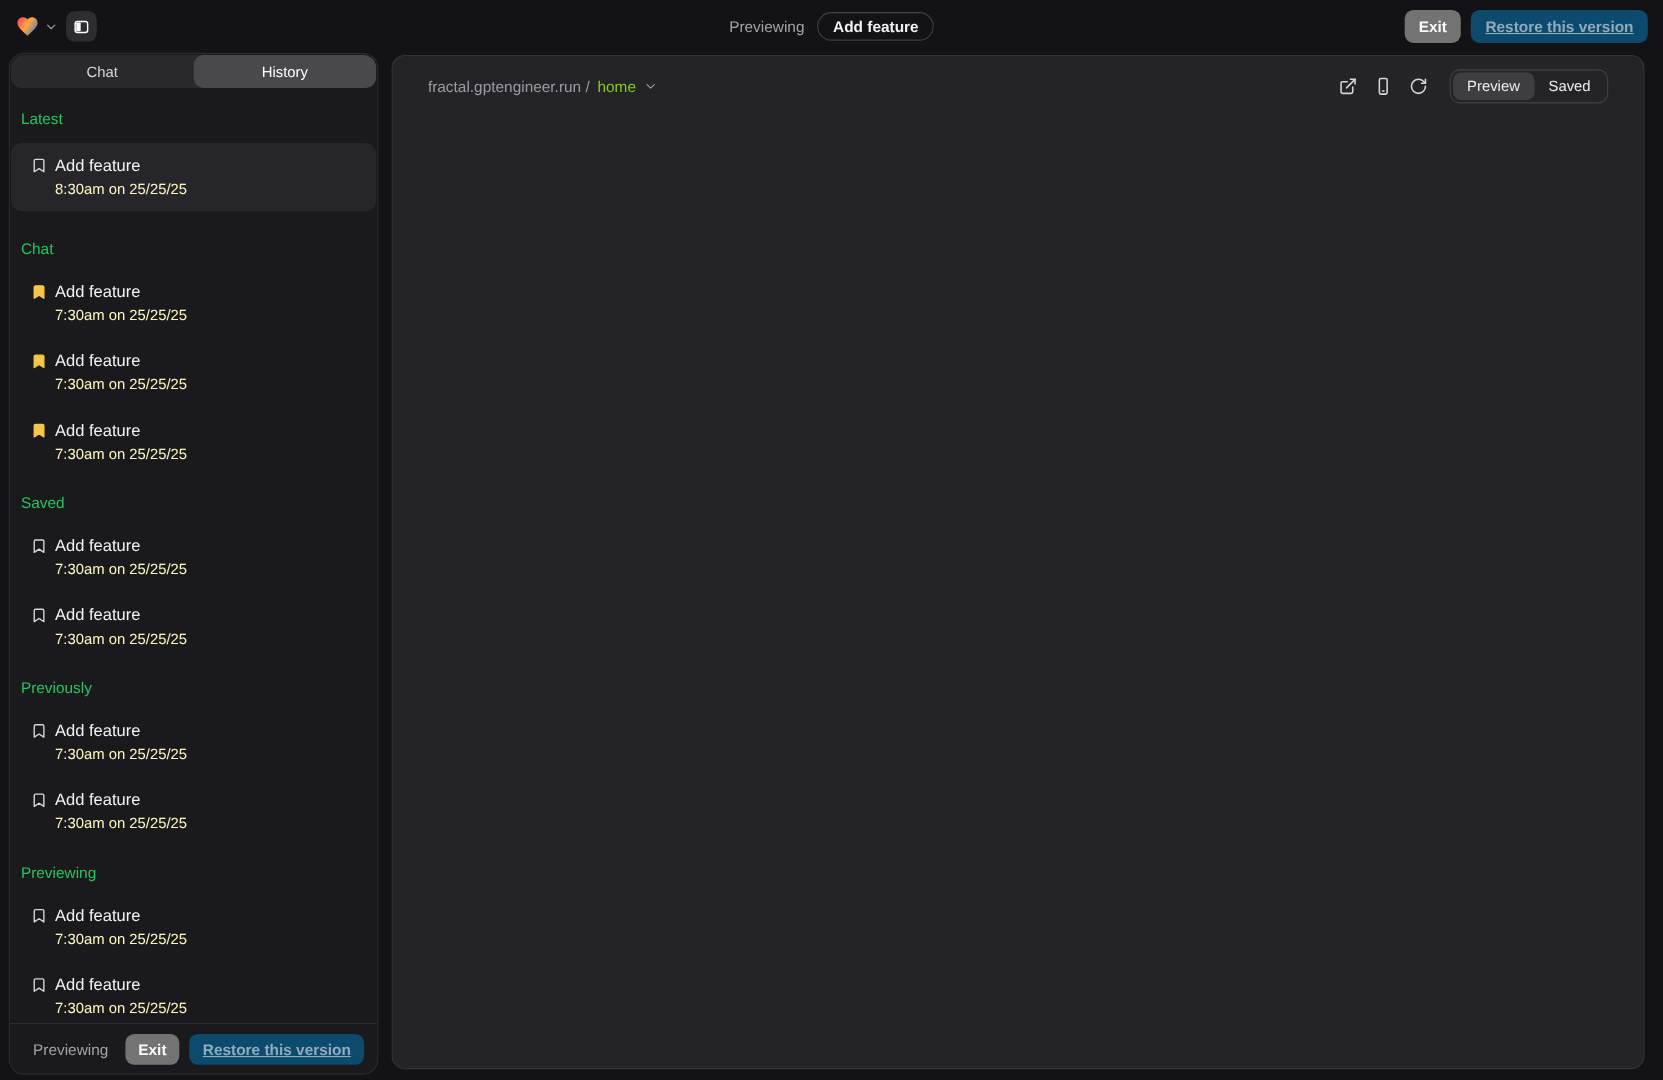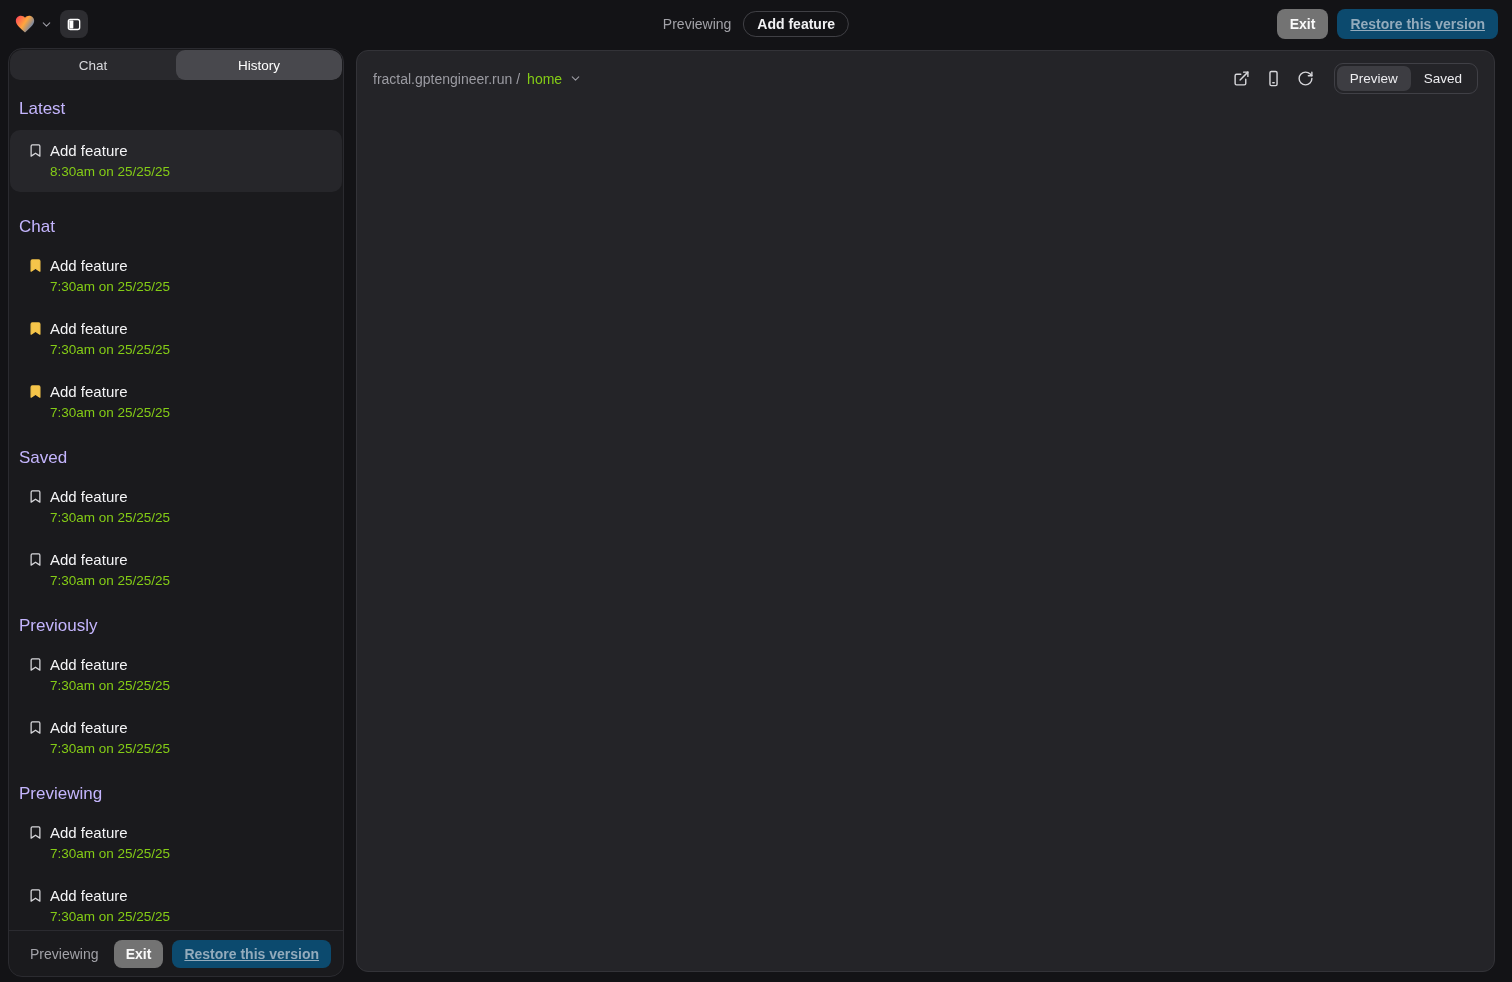--- a/index.html
+++ b/index.html
@@ -34,42 +34,42 @@
   .sidebar{position:absolute;left:8px;top:48px;width:336px;height:929px;
     background:#1a1a1d;border:1px solid #2b2b30;border-radius:14px;
     box-sizing:border-box;display:flex;flex-direction:column;overflow:hidden;}
   .tabbar{flex:none;display:flex;margin:1px;height:30px;background:#29292d;
     border-radius:12px 12px 10px 10px;overflow:hidden;}
   .tab{flex:1;border:none;background:transparent;color:#d8d8dc;font-size:13.5px;
     font-family:inherit;border-radius:9px;cursor:pointer;padding:0;}
   .tab.active{background:#48484d;color:#ffffff;font-weight:500;}
 
   .history-list{flex:1;overflow:hidden;padding:6px 9px 0;}
-  .section-title{font-size:17px;color:#c4b5fd;margin:27px 0 0 1px;line-height:15px;}
+  .section-title{font-size:14px;color:#22c55e;margin:27px 0 0 1px;line-height:15px;}
   .history-section:first-child .section-title{margin-top:14px;}
   .hitem{display:grid;grid-template-columns:16px 1fr;column-gap:6px;
     padding-left:10px;margin-top:21px;align-items:start;cursor:pointer;}
   .hitem .bm{width:15px;height:15px;margin-top:3px;stroke:#d7d7db;fill:none;
     stroke-width:2;stroke-linecap:round;stroke-linejoin:round;}
   .hitem.saved .bm{stroke:#f6c54a;fill:#f6c54a;}
   .hitem-title{font-size:15px;color:#f4f4f6;line-height:22px;}
-  .hitem-time{grid-column:2;font-size:13.5px;color:#84cc16;line-height:20px;}
+  .hitem-time{grid-column:2;font-size:13.5px;color:#fef9c3;line-height:20px;}
   .hitem.highlight{background:#26262a;border-radius:10px;
     margin:14px -8px 0;padding:10px 8px 10px 18px;}
 
   .sidebar-footer{flex:none;height:46px;border-top:1px solid #2b2b30;
     display:flex;align-items:center;gap:9px;padding:0 12px 0 21px;box-sizing:border-box;}
   .footer-status{flex:1;color:#a2a2a8;font-size:14px;}
   .btn-sm{padding:5px 12px;}
 
   
   .preview-panel{position:absolute;left:356px;top:50px;width:1139px;height:922px;
     background:#242428;border:1px solid #333338;border-radius:12px;
     box-sizing:border-box;display:flex;flex-direction:column;}
-  .preview-header{flex:none;display:flex;align-items:center;padding:12px 16px 0;}
+  .preview-header{flex:none;display:flex;align-items:center;padding:12px 32px 0;}
   .url-bar{display:flex;align-items:center;gap:7px;font-size:14px;cursor:pointer;}
   .url-prefix{color:#9b9ba2;}
   .url-page{color:#84cc16;font-weight:500;}
   .header-actions{margin-left:auto;display:flex;align-items:center;gap:15px;}
   .icon-btn{background:none;border:none;padding:0;cursor:pointer;display:flex;}
   .icon-btn svg{width:17px;height:17px;stroke:#d6d6da;fill:none;
     stroke-width:2;stroke-linecap:round;stroke-linejoin:round;}
   .segmented{display:flex;border:1px solid #404046;border-radius:9px;padding:2px;margin-left:5px;}
   .seg{border:none;background:transparent;color:#ededf0;font-size:13.5px;
     padding:4px 13px;border-radius:7px;font-family:inherit;cursor:pointer;line-height:17px;}

